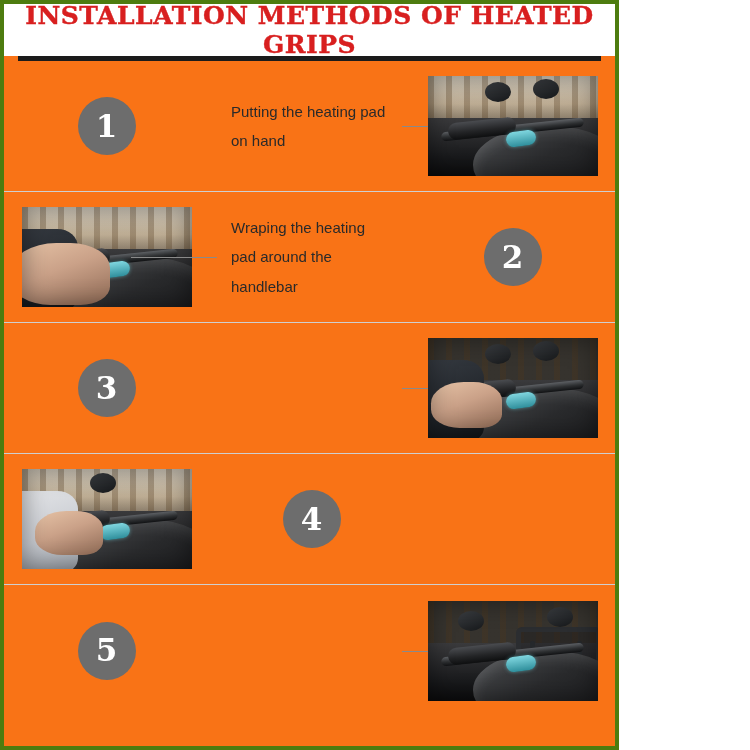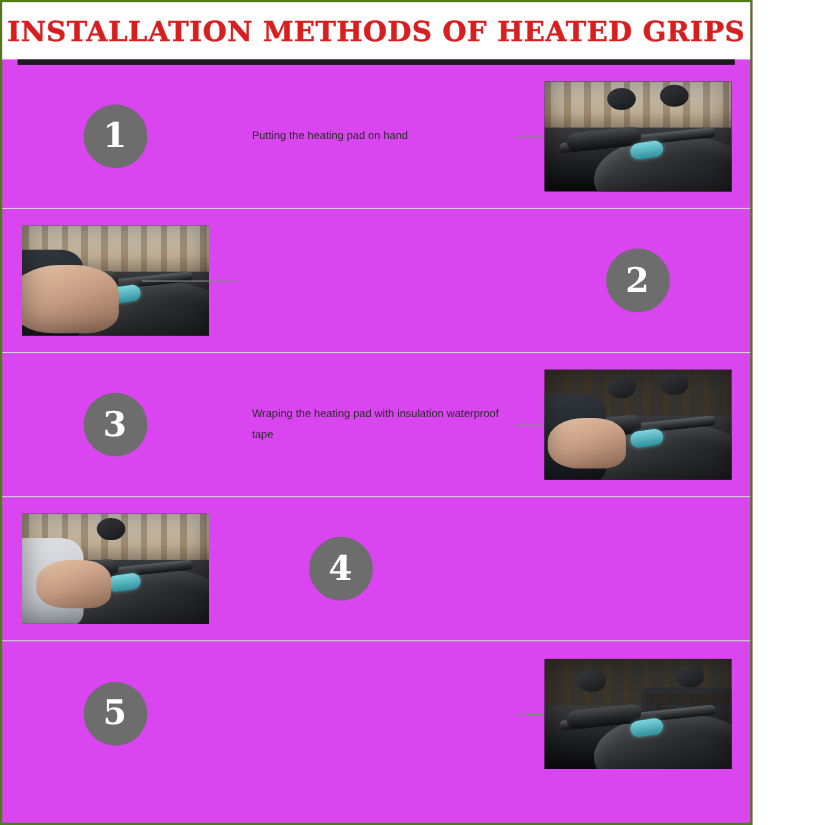--- a/index.html
+++ b/index.html
@@ -8,25 +8,25 @@
   }
   body {
     width: 750px;
     height: 750px;
     background: #ffffff;
     font-family: "Liberation Sans", sans-serif;
     overflow: hidden;
   }
   .page {
     position: relative;
-    width: 684px;
+    width: 619px;
     height: 750px;
     box-sizing: border-box;
-    border: 2px solid #4d7c0f;
-    background: #d946ef;
+    border: 4px solid #4d7c0f;
+    background: #f97316;
   }
   .title-bar {
     height: 52px;
     display: flex;
     align-items: center;
     justify-content: center;
     background: #fff;
   }
   .title {
     font-family: "DejaVu Serif", serif;
@@ -85,21 +85,21 @@
     color: #ffffff;
     display: flex;
     align-items: center;
     justify-content: center;
     font-family: "DejaVu Serif", serif;
     font-weight: bold;
     font-size: 31px;
     line-height: 1;
   }
   .caption {
-    font-size: 10px;
+    font-size: 15px;
     color: #2a2a2a;
     line-height: 1.95;
     max-width: 330px;
   }
   
   .connector {
     position: absolute;
     top: 50%;
     height: 1px;
     background: #8a8a8a;
@@ -280,33 +280,33 @@
           <div class="tank"></div>
           <div class="bar"></div>
           <div class="grip"></div>
           <div class="teal"></div>
           <div class="sleeve"></div>
           <div class="hand"></div>
           <div class="vignette"></div>
         </div>
       </div>
       <div class="col-text">
+        <div class="caption">Wraping the heating pad around the handlebar</div>
         <div class="connector left"></div>
       </div>
       <div class="col-badge">
         <div class="badge">2</div>
       </div>
     </div>
 
     <div class="step">
       <div class="col-badge">
         <div class="badge">3</div>
       </div>
       <div class="col-text">
-        <div class="caption">Wraping the heating pad with insulation waterproof tape</div>
         <div class="connector right"></div>
       </div>
       <div class="col-photo">
         <div class="photo">
           <div class="sky"></div>
           <div class="bg-bars"></div>
           <div class="ground"></div>
           <div class="mirror m1"></div>
           <div class="mirror m2"></div>
           <div class="tank"></div>

